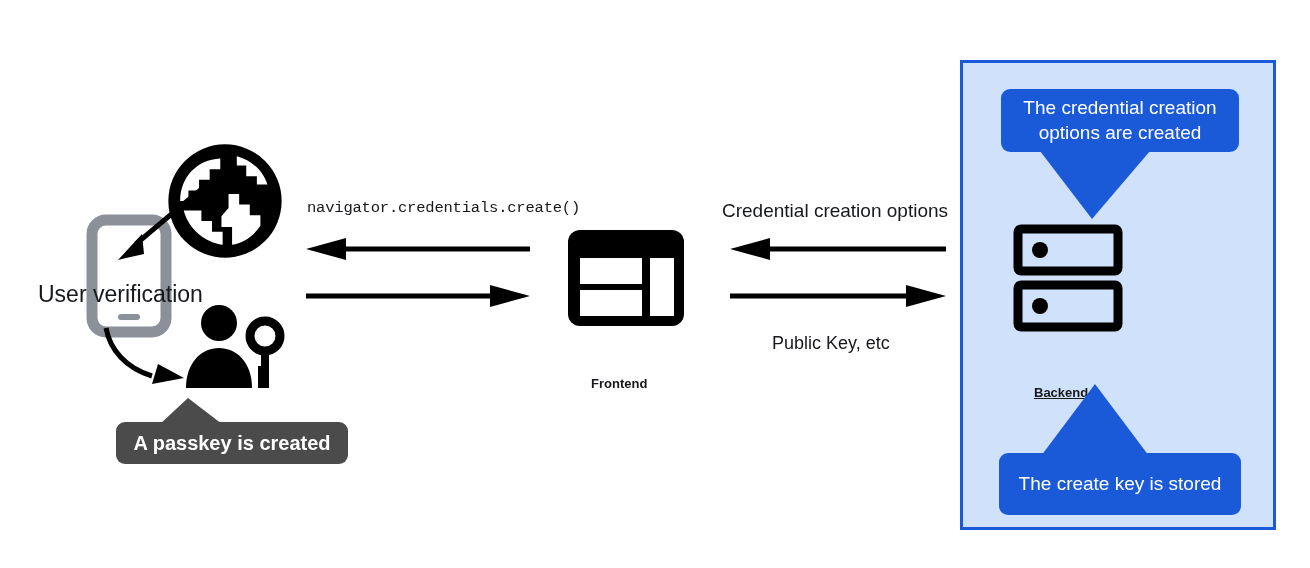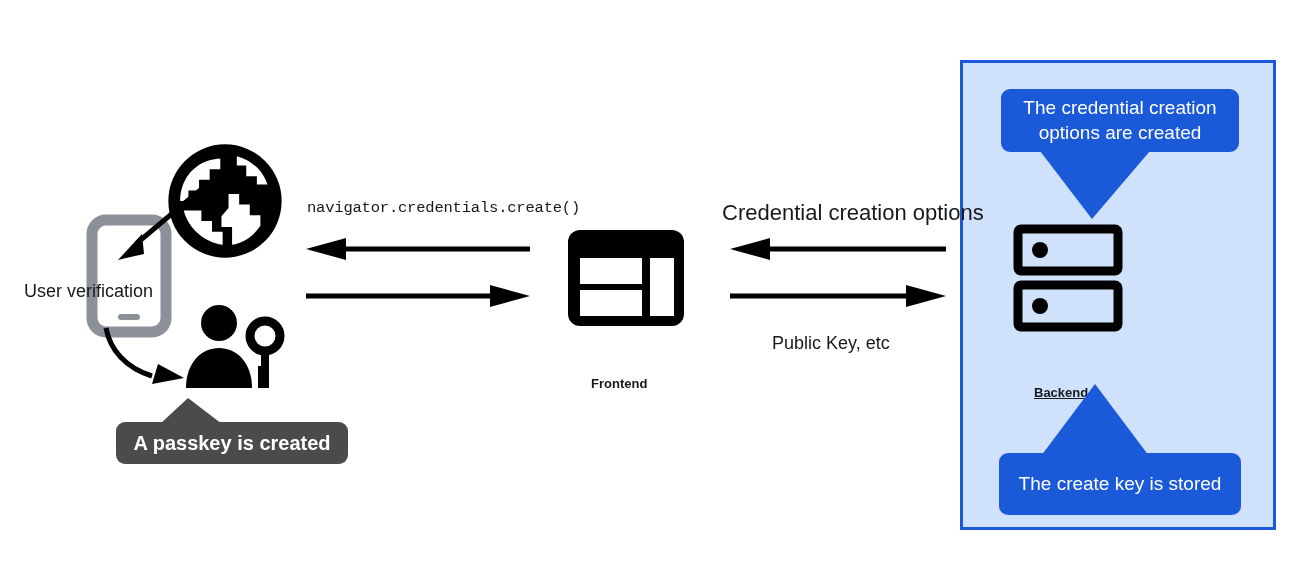--- a/index.html
+++ b/index.html
@@ -62,21 +62,21 @@
     </svg>
   </div>
 
   <div class="abs" style="left:96px;top:178px;width:124px;height:96px;">
     <svg width="124" height="96" viewBox="0 0 124 96">
       <path d="M112 6 C92 22 66 44 40 66" fill="none" stroke="#000000" stroke-width="5"></path>
       <polygon points="22,82 46,56 48,76 30,80" fill="#000000"></polygon>
     </svg>
   </div>
 
-  <div class="abs lbl" style="left:24px;top:280px;font-size:18px;">User verification</div>
+  <div class="abs lbl" style="left:38px;top:280px;font-size:23px;">User verification</div>
 
   <div class="abs" style="left:184px;top:304px;width:104px;height:84px;">
     <svg width="104" height="84" viewBox="0 0 104 84">
       <circle cx="35" cy="19" r="18" fill="#000000"></circle>
       <path d="M2 84 C2 58 18 44 35 44 C52 44 68 58 68 84 Z" fill="#000000"></path>
       <circle cx="81" cy="32" r="15" fill="none" stroke="#000000" stroke-width="9"></circle>
       <path d="M81 46 L81 80 L74 80 M81 66 L74 66 M81 73 L74 73" fill="none" stroke="#000000" stroke-width="8"></path>
     </svg>
   </div>
 
@@ -114,21 +114,21 @@
   <div class="abs" style="left:566px;top:228px;width:120px;height:100px;">
     <svg width="120" height="100" viewBox="0 0 120 100">
       <rect x="2" y="2" width="116" height="96" rx="12" ry="12" fill="#000000"></rect>
       <rect x="14" y="30" width="62" height="26" fill="#ffffff"></rect>
       <rect x="14" y="62" width="62" height="26" fill="#ffffff"></rect>
       <rect x="84" y="30" width="24" height="58" fill="#ffffff"></rect>
     </svg>
   </div>
   <div class="abs lbl lbl-bold" style="left:591px;top:338px;">Frontend</div>
 
-  <div class="abs lbl" style="left:722px;top:199px;font-size:22px;">Credential creation options</div>
+  <div class="abs lbl" style="left:722px;top:199px;font-size:19px;">Credential creation options</div>
 
   <div class="abs" style="left:730px;top:238px;width:216px;height:22px;">
     <svg width="216" height="22" viewBox="0 0 216 22">
       <line x1="36" y1="11" x2="216" y2="11" stroke="#000000" stroke-width="5"></line>
       <polygon points="0,11 40,0 40,22" fill="#000000"></polygon>
     </svg>
   </div>
 
   <div class="abs" style="left:730px;top:285px;width:216px;height:22px;">
     <svg width="216" height="22" viewBox="0 0 216 22">

